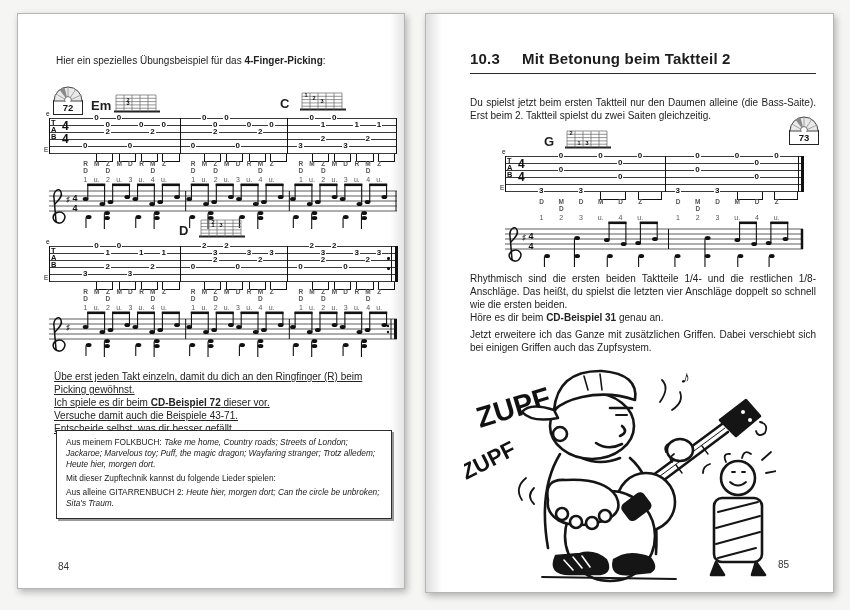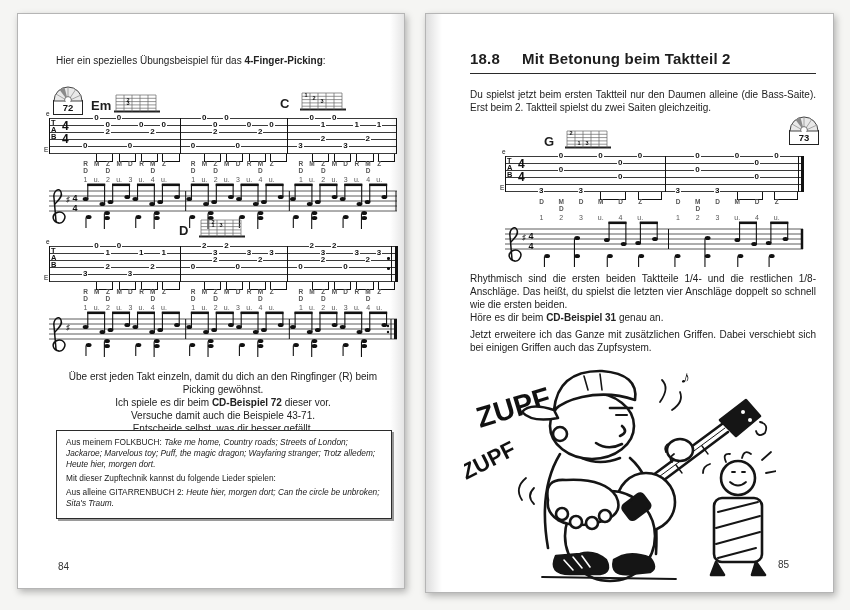--- a/index.html
+++ b/index.html
@@ -664,44 +664,44 @@
         <line x1="323.7566666666667" y1="3" x2="323.7566666666667" y2="21" stroke="#111" stroke-width="1.1"></line>
         <line x1="340.5566666666667" y1="3" x2="340.5566666666667" y2="16" stroke="#111" stroke-width="1.1"></line>
         <ellipse cx="321.5566666666667" cy="21" rx="2.9" ry="2.1" fill="#111"></ellipse>
         <ellipse cx="338.3566666666667" cy="16" rx="2.9" ry="2.1" fill="#111"></ellipse>
         <ellipse cx="318.1566666666667" cy="32" rx="2.9" ry="2.1" fill="#111"></ellipse>
         <ellipse cx="318.1566666666667" cy="37" rx="2.9" ry="2.1" fill="#111"></ellipse>
         <line x1="315.4566666666667" y1="32.5" x2="315.4566666666667" y2="48" stroke="#111" stroke-width="1.1"></line>
       </svg>
     </div>
 
-  <div class="bodytext" style="left:36px;top:356px;width:338px;text-align:center;">
+  <div class="bodytext" style="left:36px;top:356px;width:338px;text-align:left;text-decoration:underline;">
     <span>Übe erst jeden Takt einzeln, damit du dich an den Ringfinger (R) beim Picking gewöhnst.</span><br>
     <span>Ich spiele es dir beim </span><span class="b">CD-Beispiel 72</span><span> dieser vor.</span><br>
     <span>Versuche damit auch die Beispiele 43-71.</span><br>
     <span>Entscheide selbst, was dir besser gefällt.</span>
   </div>
 
   <div class="songbox" style="left:38px;top:416px;width:316px;">
     <p><span>Aus meinem FOLKBUCH: </span><span class="it">Take me home, Country roads; Streets of London; Jackaroe; Marvelous toy; Puff, the magic dragon; Wayfaring stranger; Trotz alledem; Heute hier, morgen dort.</span></p>
     <p>Mit dieser Zupftechnik kannst du folgende Lieder spielen:</p>
     <p><span>Aus alleine GITARRENBUCH 2: </span><span class="it">Heute hier, morgen dort; Can the circle be unbroken; Sita's Traum.</span></p>
   </div>
 
   <div class="pagenum" style="left:40px;top:547px;">84</div>
 </div>
 
 <div class="page" id="pageR">
 
   <div class="heading" style="left:44px;top:36px;">
-    <span class="num">18.8</span><span>Mit Betonung beim Taktteil 2</span>
+    <span class="num">10.3</span><span>Mit Betonung beim Taktteil 2</span>
   </div>
   <div class="hrule" style="left:44px;top:59px;width:346px;"></div>
 
-  <div class="bodytext" style="left:44px;top:74px;width:346px;">Du spielst jetzt beim ersten Taktteil nur den Daumen alleine (die Bass-Saite). Erst beim 2. Taktteil spielst du zwei Saiten gleichzeitig.</div>
+  <div class="bodytext" style="left:44px;top:82px;width:346px;">Du spielst jetzt beim ersten Taktteil nur den Daumen alleine (die Bass-Saite). Erst beim 2. Taktteil spielst du zwei Saiten gleichzeitig.</div>
 
   <div class="chordlabel" style="left:118px;top:120px;">G</div>
   <svg class="chordgrid" style="left:139px;top:114px;" width="46" height="26">
       <line x1="2" y1="3" x2="42" y2="3" stroke="#666" stroke-width="0.7"></line>
       <line x1="2" y1="6.3" x2="42" y2="6.3" stroke="#666" stroke-width="0.7"></line>
       <line x1="2" y1="9.6" x2="42" y2="9.6" stroke="#666" stroke-width="0.7"></line>
       <line x1="2" y1="12.899999999999999" x2="42" y2="12.899999999999999" stroke="#666" stroke-width="0.7"></line>
       <line x1="2" y1="16.2" x2="42" y2="16.2" stroke="#666" stroke-width="0.7"></line>
       <line x1="0" y1="19.5" x2="46" y2="19.5" stroke="#222" stroke-width="1.8"></line>
       <line x1="2" y1="3" x2="2" y2="19.5" stroke="#666" stroke-width="0.7"></line>

